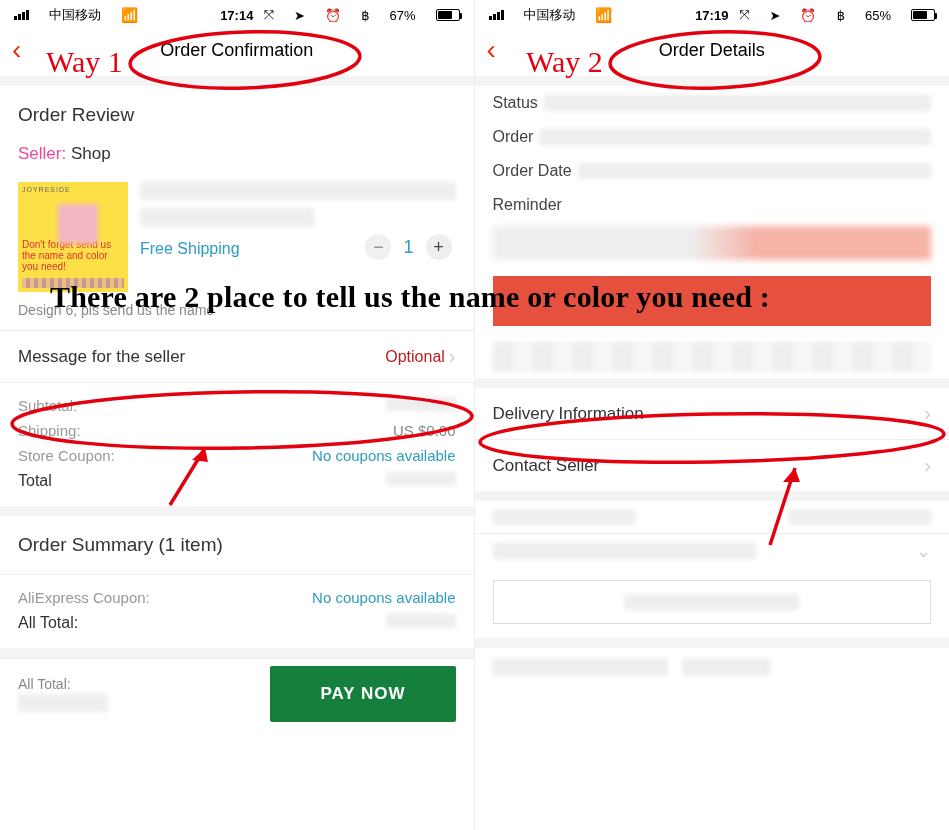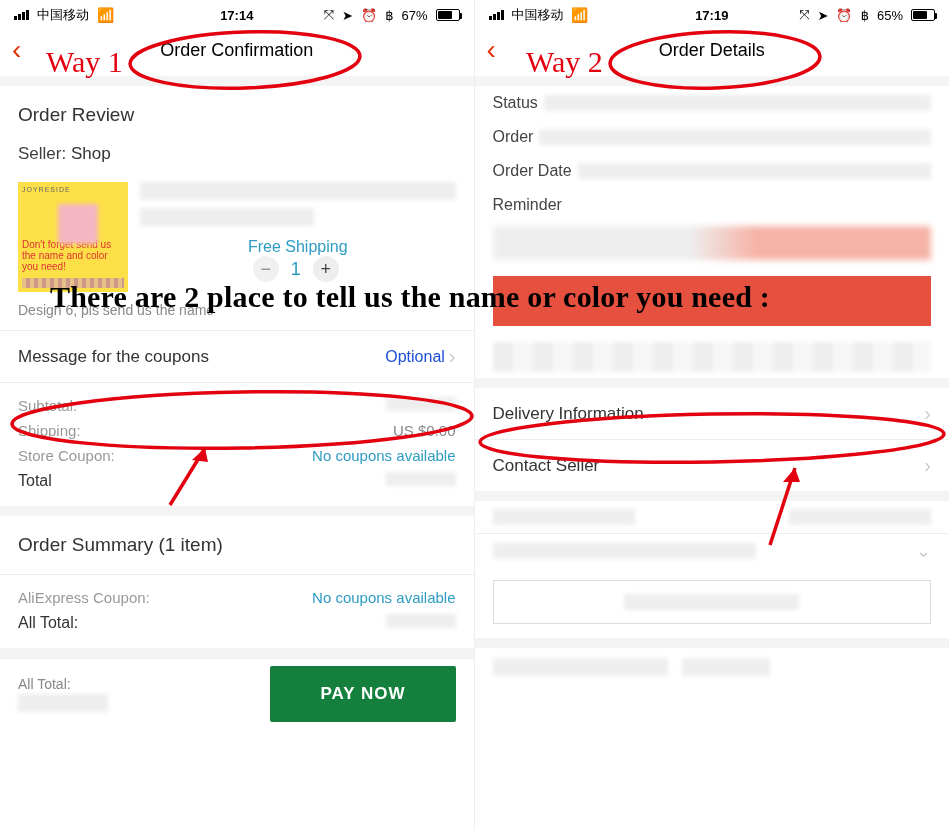--- a/index.html
+++ b/index.html
@@ -31,21 +31,21 @@
   .status-bar {
     display: flex;
     align-items: center;
     justify-content: space-between;
     padding: 6px 14px 2px 14px;
     font-size: 13px;
     font-weight: 500;
     color: #000;
     height: 26px;
   }
-  .status-left, .status-right { display: flex; align-items: center; gap: 8px; }
+  .status-left, .status-right { display: flex; align-items: center; gap: 20px; }
   .status-center {
     position: absolute;
     left: 50%;
     transform: translateX(-50%);
     font-weight: 600;
   }
   .signal-bars { display: flex; align-items: flex-end; gap: 1px; }
   .signal-bars span {
     width: 3px; background: #000; display: inline-block;
   }
@@ -96,21 +96,21 @@
   .order-review-title {
     font-size: 19px;
     color: #333;
     padding: 18px 18px 18px 18px;
   }
   .seller-row {
     font-size: 17px;
     color: #333;
     padding: 0 18px 12px 18px;
   }
-  .seller-label { color: #404040; }
+  .seller-label { color: #ec4899; }
 
   
   .product-row {
     display: flex;
     padding: 6px 18px 8px 18px;
     gap: 12px;
     align-items: flex-start;
   }
   .product-thumb {
     width: 110px;
@@ -162,21 +162,21 @@
     font-size: 14px; color:#888; padding: 2px 18px 12px 18px;
   }
 
   
   .nav-row {
     display:flex; align-items:center; justify-content:space-between;
     padding: 14px 18px;
     font-size: 17px;
     color:#333;
   }
-  .nav-row .hint { color:#1d4ed8; font-size:16px; margin-left:auto; margin-right:4px;}
+  .nav-row .hint { color:#b91c1c; font-size:16px; margin-left:auto; margin-right:4px;}
   .chevron-right { color:#ccc; font-size:20px; font-weight:300;}
   .thin-divider { height:1px; background:#eee; margin:0 0;}
 
   
   .price-lines { padding: 10px 18px 12px 18px; }
   .price-line {
     display:flex; justify-content:space-between;
     font-size: 15px; color:#999; padding:4px 0;
   }
   .price-line .val { color:#888; }
@@ -338,35 +338,35 @@
     <div class="product-row">
       <div class="product-thumb">
         <span class="joy">JOYRESIDE</span>
         <span class="pinkh"></span>
         <div class="txt1">Don't forget send us the name and color you need!</div>
         <div class="bar"></div>
       </div>
       <div class="product-info">
         <div class="blur-line"></div>
         <div class="blur-line short"></div>
-        <div style="display:flex; justify-content:space-between; align-items:center;flex-direction:column;">
+        <div style="display:flex; justify-content:space-between; align-items:center;">
           <span class="free-ship">Free Shipping</span>
           <div class="qty-row">
             <span class="qty-btn">−</span>
             <span class="qty-val">1</span>
             <span class="qty-btn plus">+</span>
           </div>
         </div>
       </div>
     </div>
     <div class="variant-note">Design 6, pls send us the name</div>
     <div class="thin-divider"></div>
 
     <div class="nav-row">
-      <span>Message for the coupons</span>
+      <span>Message for the seller</span>
       <span class="hint">Optional</span>
       <span class="chevron-right">›</span>
     </div>
     <div class="thin-divider"></div>
 
     <div class="price-lines">
       <div class="price-line">
           <span>Subtotal:</span>
           <span class="blur-val"></span>
         </div>

